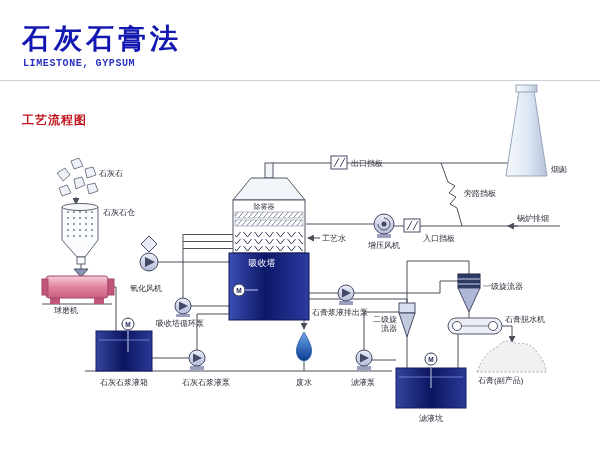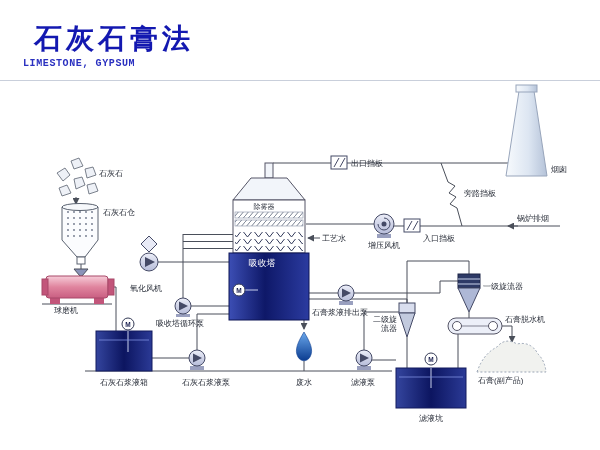--- a/index.html
+++ b/index.html
@@ -1,34 +1,35 @@
 <!DOCTYPE html>
 <html><head>
 <meta charset="utf-8">
 <style>
   html,body{margin:0;padding:0;}
   body{width:600px;height:450px;background:#fff;font-family:"Liberation Sans",sans-serif;}
   .page{position:relative;width:600px;height:450px;background:#ffffff;overflow:hidden;}
-  .brand-title{position:absolute;left:22px;top:20px;font-size:28px;font-weight:bold;color:#1318b0;letter-spacing:4px;margin-left:12px;}
+  .brand-title{position:absolute;left:22px;top:20px;font-size:28px;font-weight:bold;color:#1318b0;letter-spacing:4px;}
   .brand-sub{position:absolute;left:23px;top:58px;font-size:10px;font-weight:bold;color:#2a30c0;letter-spacing:0.6px;font-family:Liberation Mono, monospace;}
   .divider{position:absolute;left:0;top:80px;width:600px;height:1px;background:#c9cfdb;}
   .section-title{position:absolute;left:22px;top:112px;font-size:12px;font-weight:bold;color:#c0121e;letter-spacing:1px;}
   svg.diagram{position:absolute;left:0;top:0;}
   svg.diagram text{font-family:"Liberation Sans",sans-serif;font-size:8px;fill:#2a2f3a;}
   svg.diagram text.wlabel{fill:#ffffff;font-size:9px;}
   svg.diagram text.mlabel{font-size:6.5px;font-weight:bold;fill:#1a2050;}
   svg.diagram text.small{font-size:7px;}
 </style>
 </head>
 <body>
 
 <div class="page">
   <div class="brand-title">石灰石膏法</div>
   <div class="brand-sub">LIMESTONE, GYPSUM</div>
   <div class="divider"></div>
+  <div class="section-title">工艺流程图</div>
 
   <svg class="diagram" width="600" height="450" viewBox="0 0 600 450">
     <defs>
       <pattern id="dots" width="6" height="6" patternUnits="userSpaceOnUse">
         <circle cx="2" cy="2" r="0.9" fill="#6a7386"></circle>
       </pattern>
       <pattern id="hatch" width="5" height="6" patternUnits="userSpaceOnUse">
         <path d="M0,6 L5,0" stroke="#5a6478" stroke-width="0.8"></path>
       </pattern>
       <pattern id="noz" width="11" height="7" patternUnits="userSpaceOnUse">

